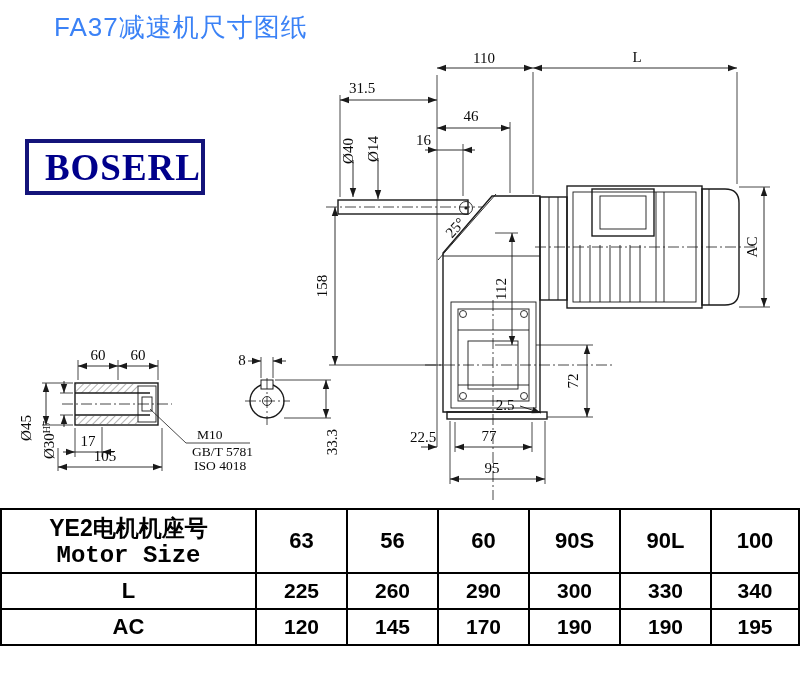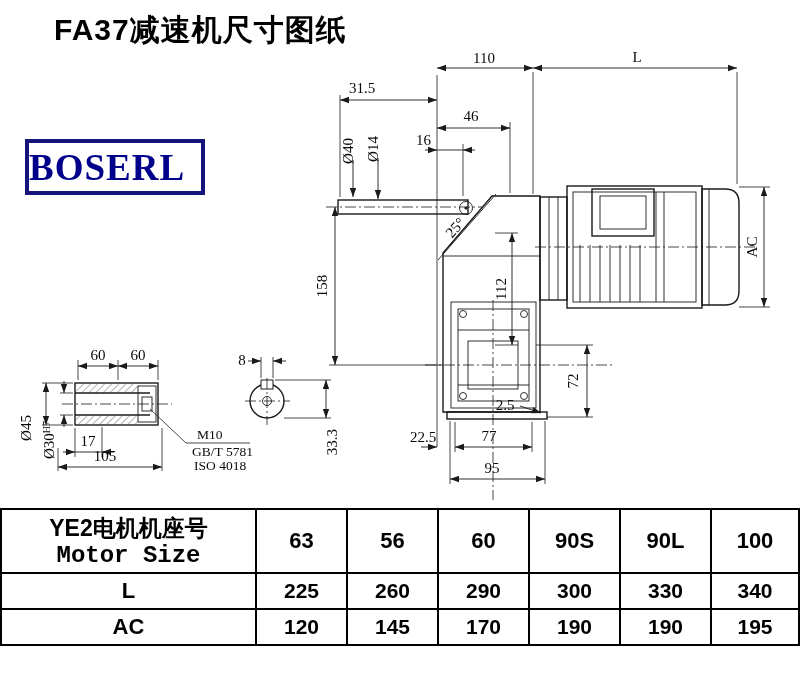--- a/index.html
+++ b/index.html
@@ -1,23 +1,23 @@
 <!DOCTYPE html>
 <html><head>
 <meta charset="utf-8">
 <style>
   html,body{margin:0;padding:0;background:#fff;}
   #app{position:relative;width:800px;height:682px;background:#fff;overflow:hidden;
        font-family:"Liberation Sans",sans-serif;}
 
-  .title{position:absolute;left:54px;top:10px;font-size:30px;font-weight:bold;
-         color:#000000;letter-spacing:1px;white-space:nowrap;}
+  .title{position:absolute;left:54px;top:10px;font-size:26px;font-weight:normal;
+         color:#3b82f6;letter-spacing:1px;white-space:nowrap;}
 
   .logo{position:absolute;left:25px;top:139px;width:172px;height:48px;
-        border:4px solid #14147a;display:flex;align-items:center;justify-content:flex-start;
+        border:4px solid #14147a;display:flex;align-items:center;justify-content:flex-end;
         background:#fff;}
   .logo span{font-family:"Liberation Serif",serif;font-size:37px;font-weight:bold;
              color:#00008b;letter-spacing:1px;}
 
   svg .o {stroke:#1a1a1a;stroke-width:1.4;fill:none;}
   svg .o2{stroke:#1a1a1a;stroke-width:0.9;fill:none;}
   svg .d {stroke:#1a1a1a;stroke-width:0.9;fill:none;}
   svg .e {stroke:#1a1a1a;stroke-width:0.8;fill:none;}
   svg .c {stroke:#1a1a1a;stroke-width:0.8;fill:none;stroke-dasharray:11 3 2 3;}
   svg text{font-family:"Liberation Serif",serif;font-size:15px;fill:#0a0a0a;}

